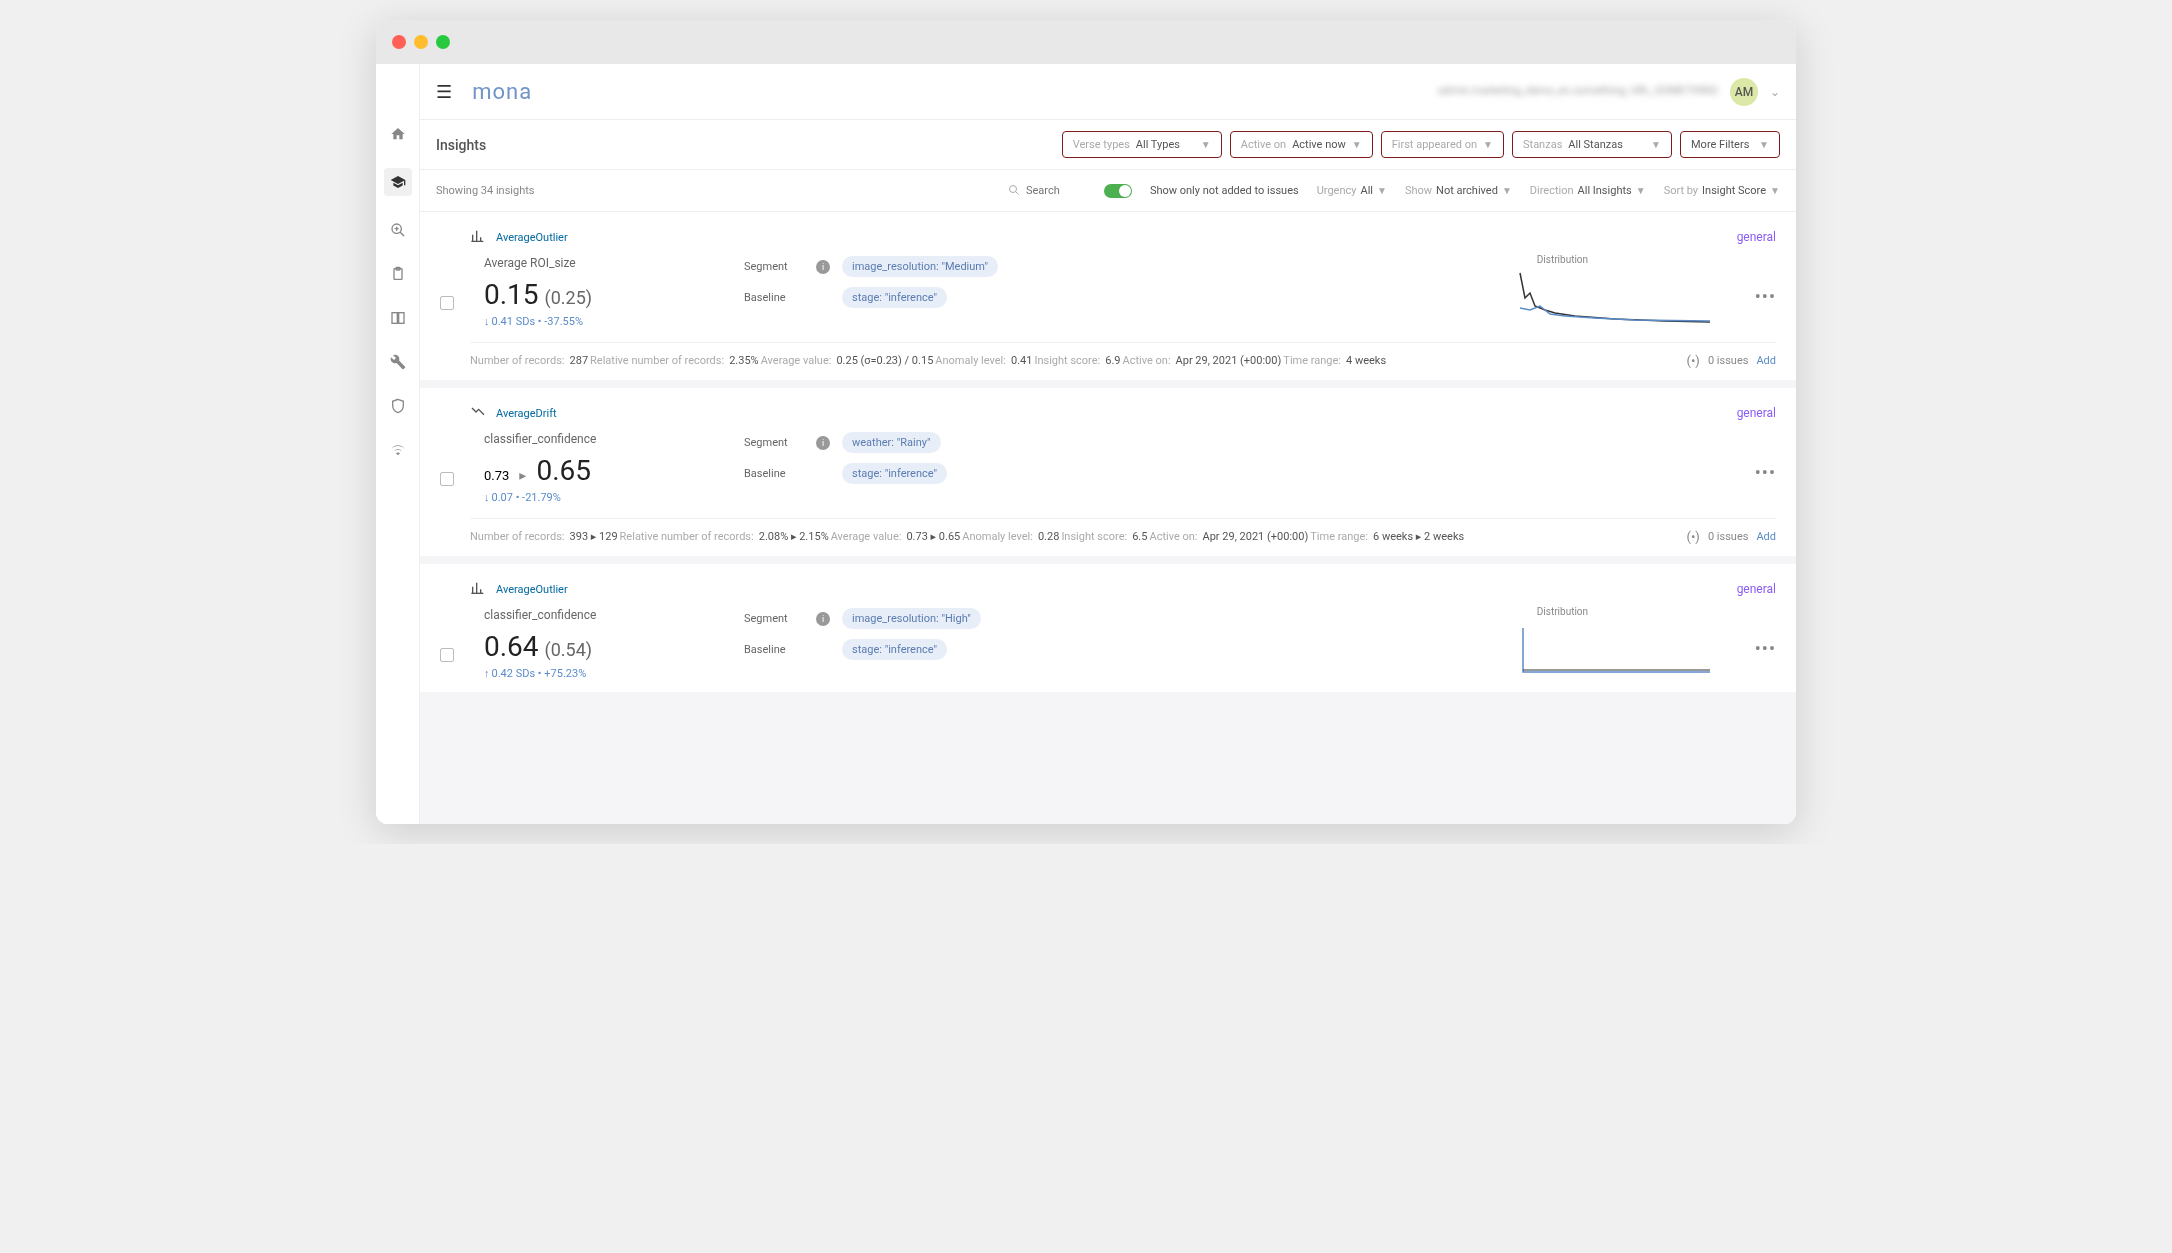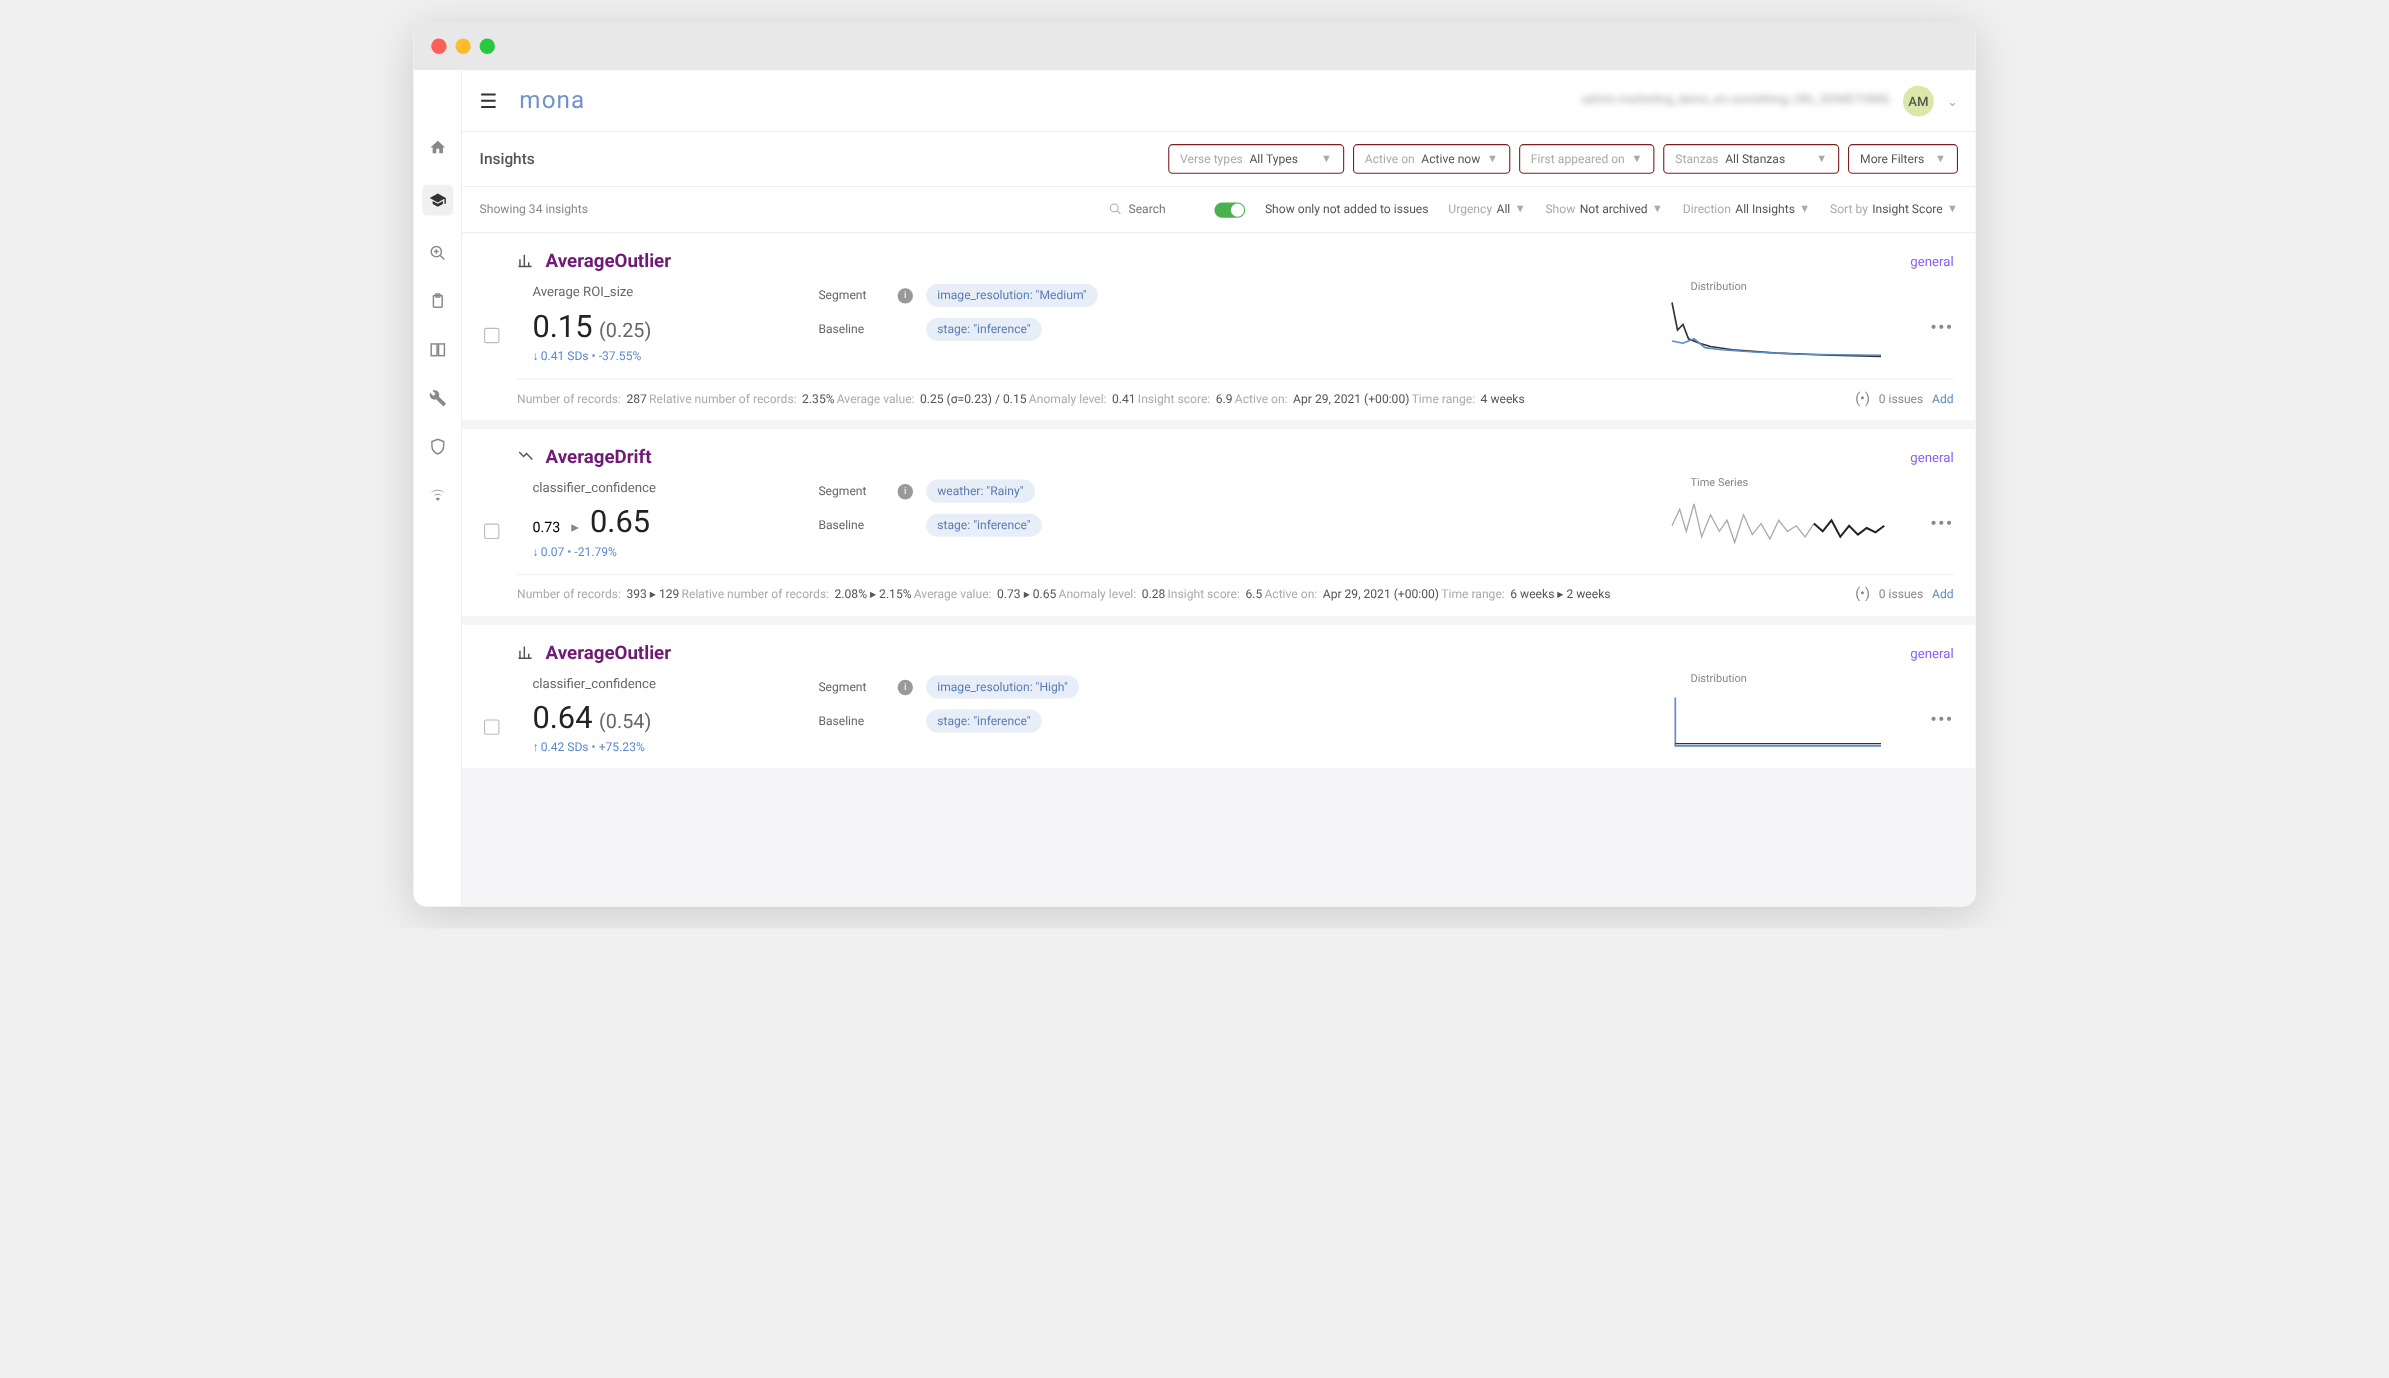--- a/index.html
+++ b/index.html
@@ -35,21 +35,21 @@
 .toggle { width: 28px; height: 14px; background: #4caf50; border-radius: 8px; position: relative; cursor: pointer; }
 .toggle::after { content: ''; position: absolute; right: 1px; top: 1px; width: 12px; height: 12px; background: #fff; border-radius: 50%; }
 .toggle-label { color: #555; }
 .control-group { display: flex; align-items: center; gap: 4px; }
 .control-label { color: #aaa; }
 .control-value { color: #555; }
 .content { flex: 1; overflow-y: auto; background: #f5f5f7; }
 .card { background: #fff; margin-bottom: 8px; padding: 16px 20px 12px 20px; }
 .card-header { display: flex; align-items: center; margin-bottom: 10px; margin-left: 30px; }
 .card-type-icon { width: 18px; height: 18px; margin-right: 8px; color: #555; }
-.card-type { font-size: 17px; color: #701a75; font-weight: bold; }
+.card-type { font-size: 11px; color: #0369a1; }
 .card-badge { margin-left: auto; font-size: 12px; color: #8b5cf6; }
 .card-body { display: flex; align-items: flex-start; gap: 30px; padding-left: 0; }
 .checkbox { width: 14px; height: 14px; border: 1.5px solid #bbb; border-radius: 2px; margin-top: 40px; cursor: pointer; flex-shrink: 0; }
 .metric-col { min-width: 230px; }
 .metric-name { font-size: 12px; color: #666; margin-bottom: 8px; }
 .metric-value { display: flex; align-items: baseline; gap: 6px; }
 .big-num { font-size: 28px; color: #222; font-weight: 400; }
 .paren-num { font-size: 18px; color: #666; }
 .arrow-sep { font-size: 14px; color: #888; margin: 0 4px; }
 .delta { font-size: 11px; margin-top: 4px; display: flex; align-items: center; gap: 2px; }
@@ -315,27 +315,20 @@
                   <span class="seg-label">Segment</span>
                   <span class="info-bubble">i</span>
                   <span class="chip">weather: "Rainy"</span>
                 </div>
               <div class="seg-row">
                   <span class="seg-label">Baseline</span>
                   <span style="width:14px"></span>
                   <span class="chip">stage: "inference"</span>
                 </div>
             </div>
-            <div class="chart-col">
-              <span class="chart-label">Time Series</span>
-              <svg class="sparkline" width="200" height="60" viewBox="0 0 200 60">
-                <path d="M5 30 L12 15 L18 35 L25 10 L32 40 L40 20 L48 35 L55 25 L62 45 L70 20 L78 38 L86 28 L94 42 L102 25 L110 35 L118 30 L126 40 L134 28" stroke="#aaa" stroke-width="1.2" fill="none"></path>
-                <path d="M134 28 L142 35 L150 25 L158 40 L166 30 L174 38 L182 32 L190 36 L198 30" stroke="#222" stroke-width="1.8" fill="none"></path>
-              </svg>
-            </div>
             <div class="more-dots">•••</div>
           </div>
           <div class="stats-row">
             <div class="stat">
                 <span class="stat-label">Number of records:</span>
                 <span class="stat-value">393 ▸ 129</span>
               </div>
             <div class="stat">
                 <span class="stat-label">Relative number of records:</span>
                 <span class="stat-value">2.08% ▸ 2.15%</span>

